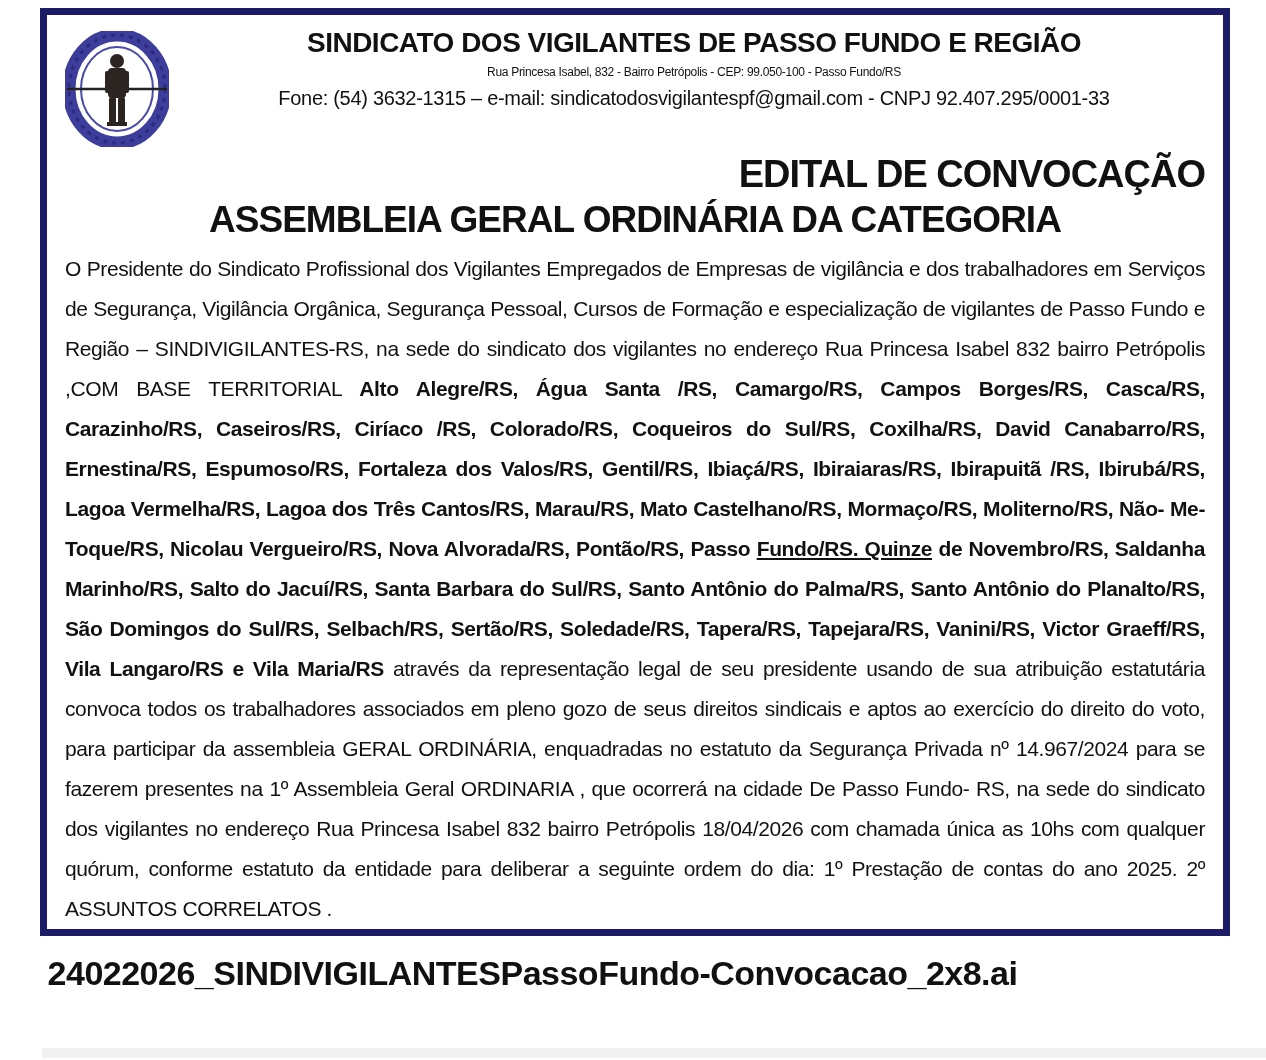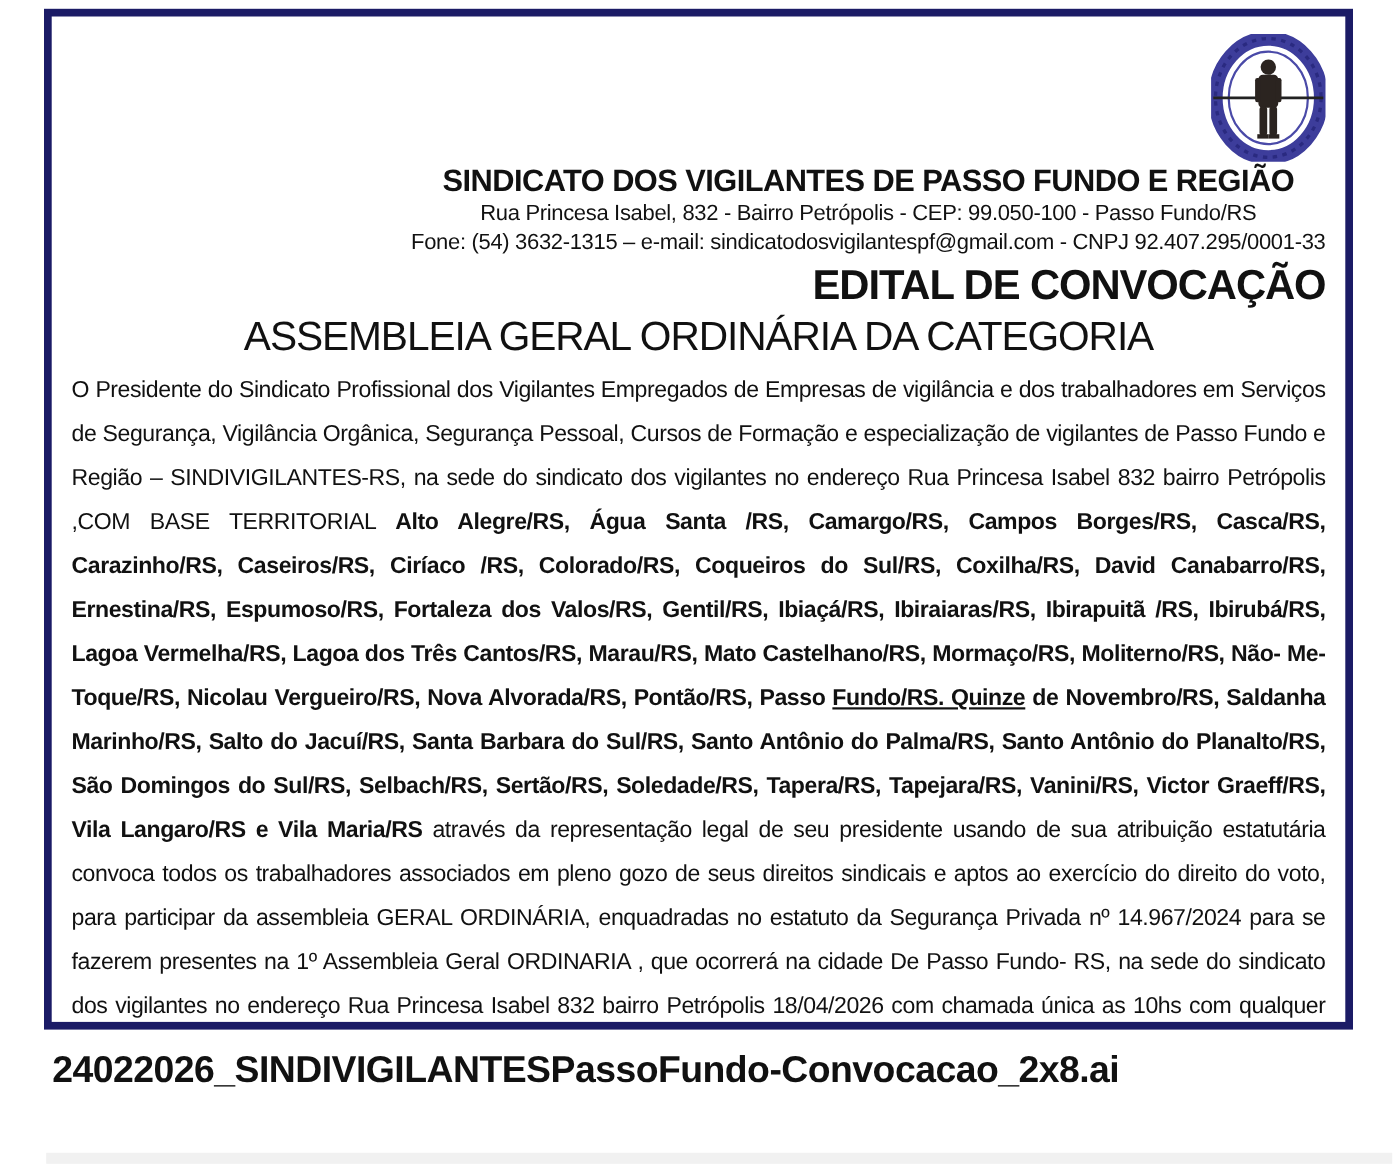--- a/index.html
+++ b/index.html
@@ -22,60 +22,59 @@
     top: 8px;
     width: 1190px;
     height: 928px;
     border: 7px solid #1b1b66;
     background: #ffffff;
     padding: 10px 18px 8px 18px;
     overflow: hidden;
   }
   .letterhead {
     display: flex;
-    align-items: flex-end;
-    flex-direction: column;
+    align-items: flex-start;
   }
   .logo-wrap {
     flex: 0 0 118px;
     padding-top: 6px;
   }
   .head-text {
     flex: 1 1 auto;
     text-align: center;
     padding-top: 2px;
   }
   .org-name {
     font-size: 28px;
     font-weight: bold;
     letter-spacing: -0.5px;
     line-height: 32px;
   }
   .org-address {
-    font-size: 20px;
+    font-size: 12px;
     line-height: 26px;
     letter-spacing: -0.3px;
   }
   .org-contact {
     font-size: 20px;
     line-height: 26px;
     letter-spacing: -0.3px;
   }
   .title-main {
     text-align: right;
     font-size: 38px;
     font-weight: bold;
     letter-spacing: -1px;
     line-height: 50px;
     margin-top: 2px;
   }
   .title-sub {
     text-align: center;
     font-size: 37px;
-    font-weight: normal;
+    font-weight: bold;
     letter-spacing: -1px;
     line-height: 42px;
   }
   .edital-body {
     margin-top: 8px;
     font-size: 21px;
     line-height: 40px;
     text-align: justify;
     letter-spacing: -0.4px;
   }

